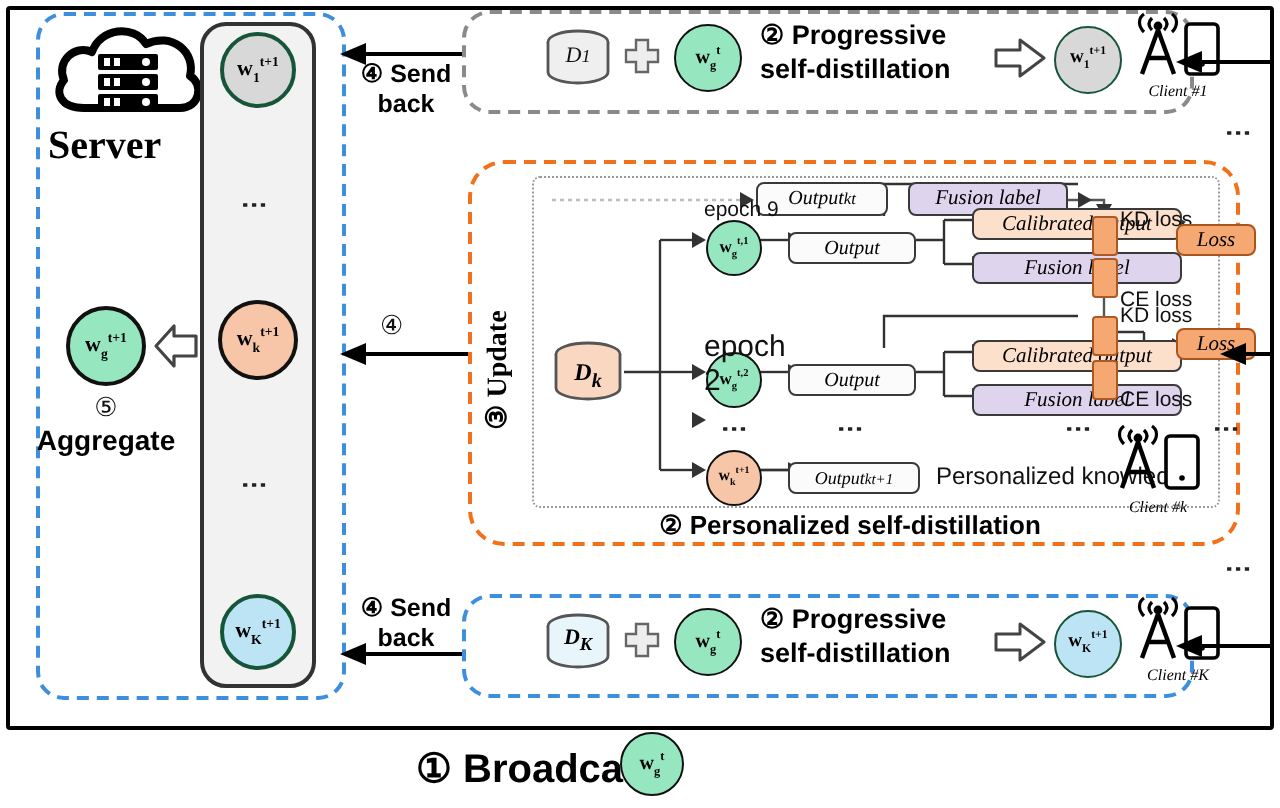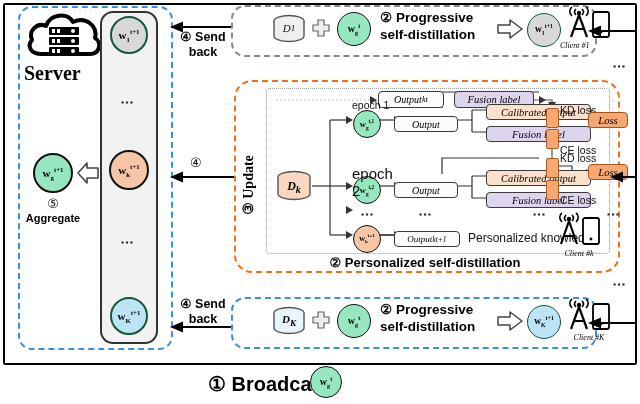--- a/index.html
+++ b/index.html
@@ -91,21 +91,21 @@
   <span>
     <span>w</span><sub>g</sub><sup>t+1</sup>
   </span>
 </div>
 <div class="abs" style="left:76px;top:160px;width:24px;height:26px;">
   <svg width="24" height="26" viewBox="0 0 24 26">
     <path d="M2 13 L11 3 L11 8 L22 8 L22 18 L11 18 L11 23 Z" fill="#fff" stroke="#444" stroke-width="1.6" stroke-linejoin="round"></path>
   </svg>
 </div>
 <div class="abs plaintxt" style="left:33px;top:196px;width:40px;text-align:center;font-size:13px;">⑤</div>
-<div class="abs boldtxt" style="left:16px;top:212px;width:74px;text-align:center;font-size:11px;">Aggregate</div>
+<div class="abs boldtxt" style="left:16px;top:212px;width:74px;text-align:center;font-size:14px;">Aggregate</div>
 
 <div class="abs dashbox gray-dash" style="left:231px;top:5px;width:366px;height:52px;"></div>
 
 <div class="abs" style="left:272px;top:14px;width:34px;height:30px;">
   <svg width="34" height="30" viewBox="0 0 34 30">
     <ellipse cx="17" cy="7" rx="15" ry="5.5" fill="#efefef" stroke="#555" stroke-width="1.4"></ellipse>
     <path d="M2 7 L2 22 A15 5.5 0 0 0 32 22 L32 7" fill="#efefef" stroke="#555" stroke-width="1.4"></path>
   </svg>
 </div>
 <div class="abs lbl" style="left:272px;top:21px;width:34px;height:14px;border:none;font-size:11px;color:#111;background:transparent;">
@@ -144,21 +144,21 @@
         <path d="M11 8 C9 6 9 4 11 2"></path>
       <path d="M21 9 C24 6 24 2 21 0"></path>
         <path d="M17 8 C19 6 19 4 17 2"></path>
     </g>
     <circle cx="14" cy="6" r="2.2" fill="#000"></circle>
     <path d="M14 8 L6 30 M14 8 L22 30 M9 22 L19 22" stroke="#000" stroke-width="2.2" fill="none"></path>
     <rect x="28" y="5" width="16" height="25" rx="2" fill="#fff" stroke="#000" stroke-width="1.8"></rect>
     <circle cx="36" cy="25" r="1.4" fill="#000"></circle>
   </svg>
 </div>
-<div class="abs" style="left:560px;top:41px;width:58px;font-size:8px;font-style:italic;font-family:'Liberation Serif',serif;">Client #1</div>
+<div class="abs" style="left:560px;top:41px;width:58px;text-align:center;font-size:8px;font-style:italic;font-family:'Liberation Serif',serif;">Client #1</div>
 
 <div class="abs arrow-line" style="left:180px;top:26px;width:51px;height:2px;"></div>
 <div class="abs" style="left:170px;top:20px;width:14px;height:14px;">
   <svg width="14" height="14" viewBox="0 0 14 14">
       <path d="M0 7 L13 1.5 L13 12.5 Z" fill="#000"></path>
     </svg>
 </div>
 <div class="abs boldtxt" style="left:176px;top:30px;width:54px;text-align:center;font-size:12.5px;line-height:1.2;">
   <span>④</span>
   <span>Send</span><br>
@@ -256,21 +256,21 @@
 </div>
 <div class="abs lbl" style="left:454px;top:91px;width:80px;height:17px;background:#ded4ee;font-size:10.5px;">
   <span>Fusion label</span>
 </div>
 
 <div class="abs circ" style="left:353px;top:110px;width:28px;height:28px;background:#96e6c0;border:1.6px solid #111;font-size:8.5px;">
   <span>
     <span>w</span><sub>g</sub><sup>t,1</sup>
   </span>
 </div>
-<div class="abs plaintxt" style="left:352px;top:99px;width:48px;font-size:10.5px;">epoch 1</div>
+<div class="abs plaintxt" style="left:352px;top:99px;width:48px;font-size:10.5px;">epoch 9</div>
 <div class="abs lbl" style="left:394px;top:116px;width:64px;height:16px;background:#fbfbfb;font-size:10px;">
   <span>Output</span>
 </div>
 <div class="abs lbl" style="left:486px;top:104px;width:105px;height:16px;background:#fde0cc;font-size:10.5px;">
   <span>Calibrated output</span>
 </div>
 <div class="abs lbl" style="left:486px;top:126px;width:105px;height:16px;background:#ded4ee;font-size:10.5px;">
   <span>Fusion label</span>
 </div>
 <div class="abs" style="left:546px;top:108px;width:11px;height:18px;background:#f6a873;border:1px solid #aa5a22;border-radius:2px;"></div>

